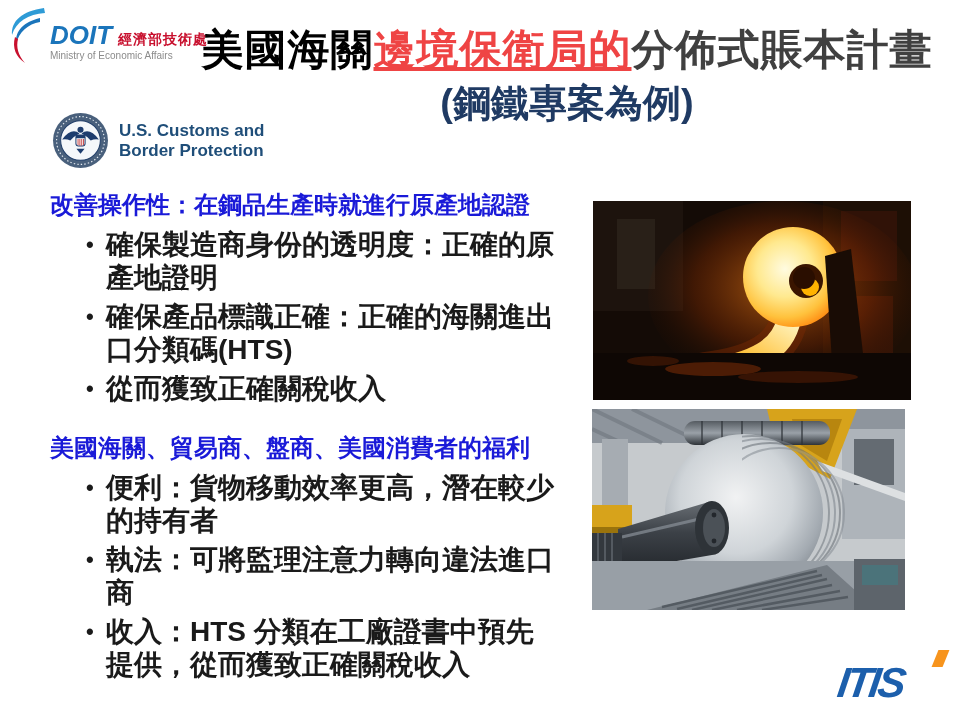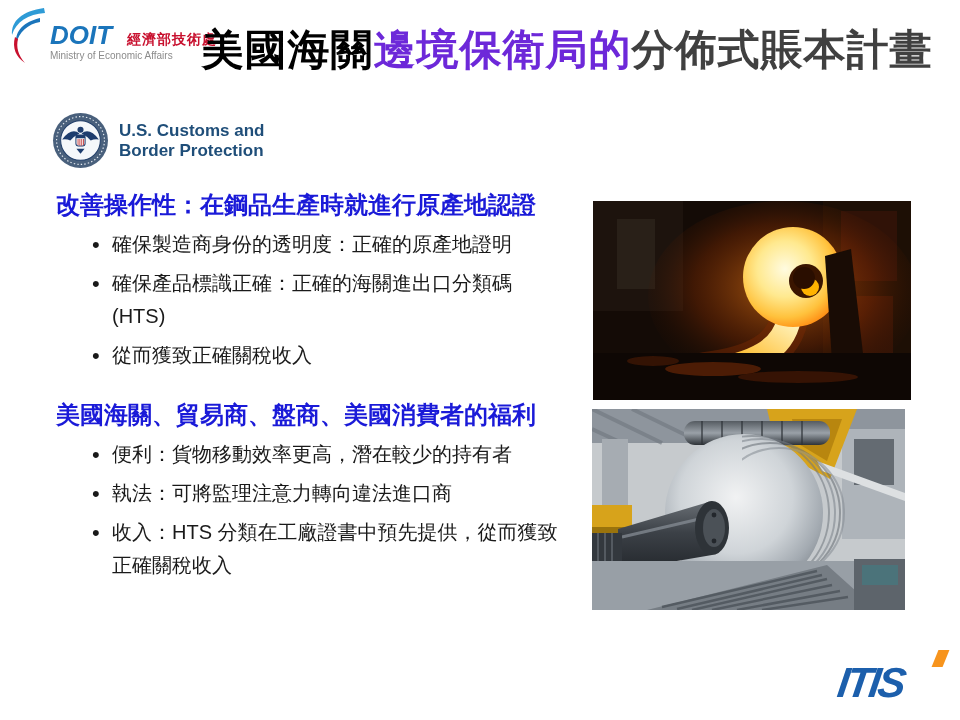--- a/index.html
+++ b/index.html
@@ -4,38 +4,38 @@
 <style>
   html,body{margin:0;padding:0;background:#777;}
   .slide{
     position:relative;width:960px;height:720px;background:#ffffff;overflow:hidden;
     font-family:"Liberation Sans","DejaVu Sans",sans-serif;margin:0 auto;
   }
   
   .doit-logo{position:absolute;left:4px;top:6px;display:flex;align-items:flex-start;}
   .doit-swoosh{width:44px;height:58px;flex:0 0 auto;}
   .doit-texts{margin-left:2px;margin-top:16px;line-height:1;}
-  .doit-row{display:flex;align-items:baseline;gap:15px;}
+  .doit-row{display:flex;align-items:baseline;gap:6px;}
   .doit-acronym{font-size:26px;font-weight:bold;font-style:italic;color:#1B75BB;letter-spacing:0px;}
   .doit-cjk{font-size:14px;font-weight:bold;color:#C8102E;letter-spacing:1px;text-align:center;}
   .doit-sub{font-size:10px;color:#8b8b8b;margin-top:3px;}
   
   .title-block{position:absolute;left:178px;top:24px;width:778px;text-align:center;}
   .title-line1{font-size:42px;font-weight:bold;line-height:52px;letter-spacing:1px;white-space:nowrap;}
   .title-line2{font-size:38px;font-weight:bold;line-height:46px;color:#1F3A63;margin-top:4px;}
   
   .cbp-block{position:absolute;left:52px;top:112px;display:flex;align-items:center;}
   .cbp-seal{width:57px;height:57px;flex:0 0 auto;}
   .cbp-text{margin-left:10px;font-family:Liberation Sans, sans-serif;
     font-weight:bold;color:#1F4E79;font-size:17px;line-height:20px;}
   
-  .content{position:absolute;left:56px;top:190px;width:505px;}
+  .content{position:absolute;left:50px;top:190px;width:505px;}
   .section-heading{font-size:24px;font-weight:bold;color:#1A1AD8;line-height:30px;margin:0 0 8px 0;}
   .bullets{margin:0 0 28px 0;padding:0 0 0 56px;list-style:none;}
-  .bullets li{position:relative;font-size:20px;font-weight:400;color:#1A1A1A;line-height:33px;margin:0 0 6px 0;}
+  .bullets li{position:relative;font-size:28px;font-weight:700;color:#1A1A1A;line-height:33px;margin:0 0 6px 0;}
   .bullets li::before{content:"•";position:absolute;left:-20px;top:0;font-size:22px;color:#1A1A1A;}
   
   .photo{position:absolute;display:block;}
   .photo-top{left:593px;top:201px;width:318px;height:199px;}
   .photo-bottom{left:592px;top:409px;width:313px;height:201px;}
   
   .itis-logo{position:absolute;right:12px;bottom:12px;width:110px;height:58px;}
   .itis-text{position:absolute;left:0;bottom:4px;font-size:42px;font-weight:800;font-style:italic;
     color:#1C5FAC;letter-spacing:-3px;transform:skewX(-8deg);line-height:1;}
   .itis-accent{position:absolute;right:2px;top:0px;width:11px;height:17px;background:#F7941D;transform:skewX(-22deg);}
@@ -54,21 +54,22 @@
     <div class="doit-texts">
       <div class="doit-row">
         <span class="doit-acronym">DOIT</span>
         <span class="doit-cjk">經濟部技術處</span>
       </div>
       <div class="doit-sub">Ministry of Economic Affairs</div>
     </div>
   </div>
 
   <div class="title-block">
-    <div class="title-line1"><span style="color: #000000;">美國海關</span><span style="color: #6d28d9;">邊境保衛局的</span><span style="color: #404040;">分佈式賬本計畫</span></div>
+    <div class="title-line1"><span style="color: #000000;">美國海關</span><span style="color: #ef4444; text-decoration: underline;">邊境保衛局的</span><span style="color: #404040;">分佈式賬本計畫</span></div>
+    <div class="title-line2">(鋼鐵專案為例)</div>
   </div>
 
   <div class="cbp-block">
     <svg class="cbp-seal" viewBox="0 0 56 56">
       <circle cx="28" cy="28" r="27" fill="#49607c"></circle>
       <circle cx="28" cy="28" r="23.5" fill="none" stroke="#e8edf2" stroke-width="1.1" stroke-dasharray="1.4,2.1"></circle>
       <circle cx="28" cy="28" r="19.5" fill="#f4f7fa" stroke="#23406b" stroke-width="1"></circle>
       <path d="M10,27 Q19,15 27,21 Q21,24 18,28 Q14,26 10,27 Z" fill="#1e3d6e"></path>
       <path d="M46,27 Q37,15 29,21 Q35,24 38,28 Q42,26 46,27 Z" fill="#1e3d6e"></path>
       <circle cx="28" cy="17.5" r="3" fill="#1e3d6e"></circle>

